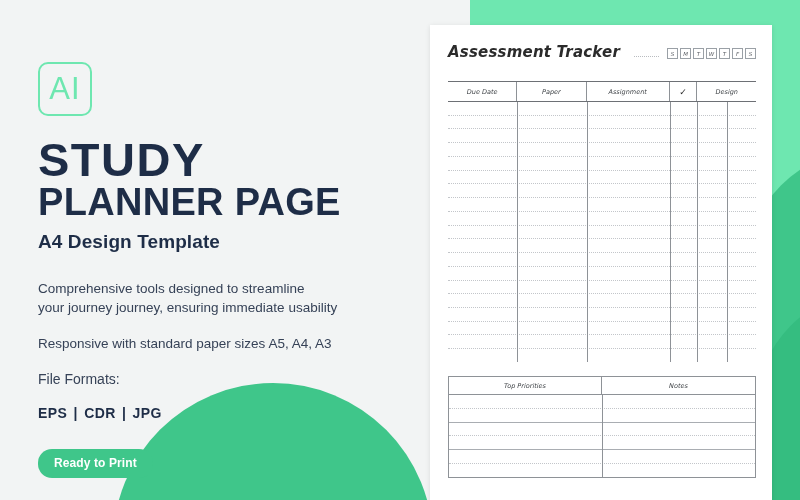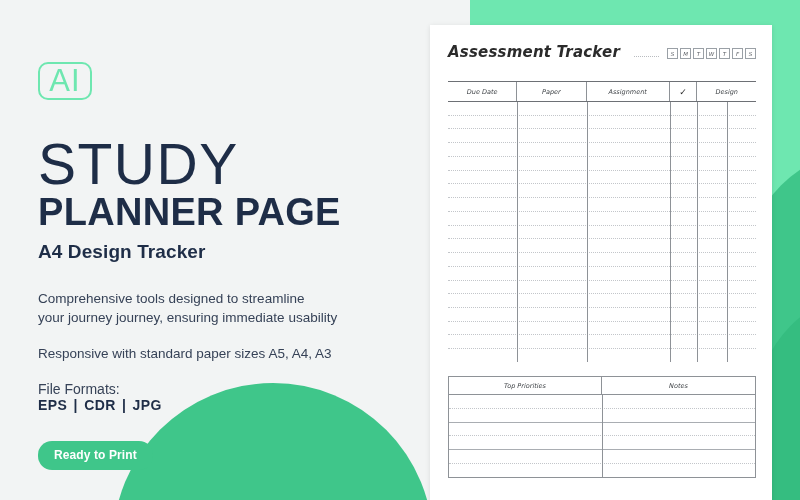--- a/index.html
+++ b/index.html
@@ -28,44 +28,44 @@
     background:#35bd80;border-top-left-radius:130px;
   }
   .green-circle{
     position:absolute;left:113px;top:383px;width:320px;height:320px;
     background:#3fc68a;border-radius:50%;
   }
 
   
   .left{position:absolute;left:38px;top:62px;width:380px;}
   .ai-badge{
-    width:54px;height:38px;border:2px solid #6ee7b0;border-radius:10px;
+    width:54px;height:54px;border:2px solid #6ee7b0;border-radius:10px;
     display:flex;align-items:center;justify-content:center;
     color:#6ee7b0;font-size:31px;letter-spacing:1px;font-weight:400;
     box-sizing:border-box;
   }
   .t-study{
-    margin-top:36px;font-size:57px;line-height:1.0;color:#1e2d47;
-    font-weight:400;letter-spacing:1.5px;
+    margin-top:20px;font-size:47px;line-height:1.0;color:#1e2d47;
+    font-weight:700;letter-spacing:1.5px;
   }
   .t-planner{
     margin-top:0;font-size:38px;line-height:1.05;color:#1e2d47;
     font-weight:700;letter-spacing:0.3px;
   }
   .t-a4{
     margin-top:8px;font-size:19px;color:#1e2d47;font-weight:700;
     letter-spacing:0.1px;
   }
   .desc{
     margin-top:26px;font-size:13.5px;line-height:1.45;color:#364257;
     font-weight:400;
   }
   .resp{margin-top:18px;font-size:13.5px;color:#364257;}
   .ff-label{margin-top:20px;font-size:14px;color:#364257;}
-  .ff-list{margin-top:0;font-size:14px;color:#1e2d47;font-weight:700;letter-spacing:0.4px;}
+  .ff-list{margin-top:18px;font-size:14px;color:#1e2d47;font-weight:700;letter-spacing:0.4px;}
   .ff-list .sep{font-weight:700;margin:0 2px;}
   .badge{
     margin-top:28px;display:inline-block;background:#3fc68a;color:#ffffff;
     padding:7px 16px 8px;border-radius:14px;font-size:12px;font-weight:700;
     letter-spacing:0.1px;
   }
 
   
   .card{
     position:absolute;left:430px;top:25px;width:342px;height:495px;
@@ -147,21 +147,21 @@
   <div class="green-circle"></div>
 
   <div class="left">
 
     <div class="ai-badge">
       <span>AI</span>
     </div>
 
     <div class="t-study">STUDY</div>
     <div class="t-planner">PLANNER PAGE</div>
-    <div class="t-a4">A4 Design Tracker</div>
+    <div class="t-a4">A4 Design Template</div>
 
     <div class="desc">
       <div>Comprehensive tools designed to streamline</div>
       <div>your journey journey, ensuring immediate usability</div>
     </div>
 
     <div class="resp">Responsive with standard paper sizes A5, A4, A3</div>
 
     <div class="ff-label">File Formats:</div>
     <div class="ff-list">

